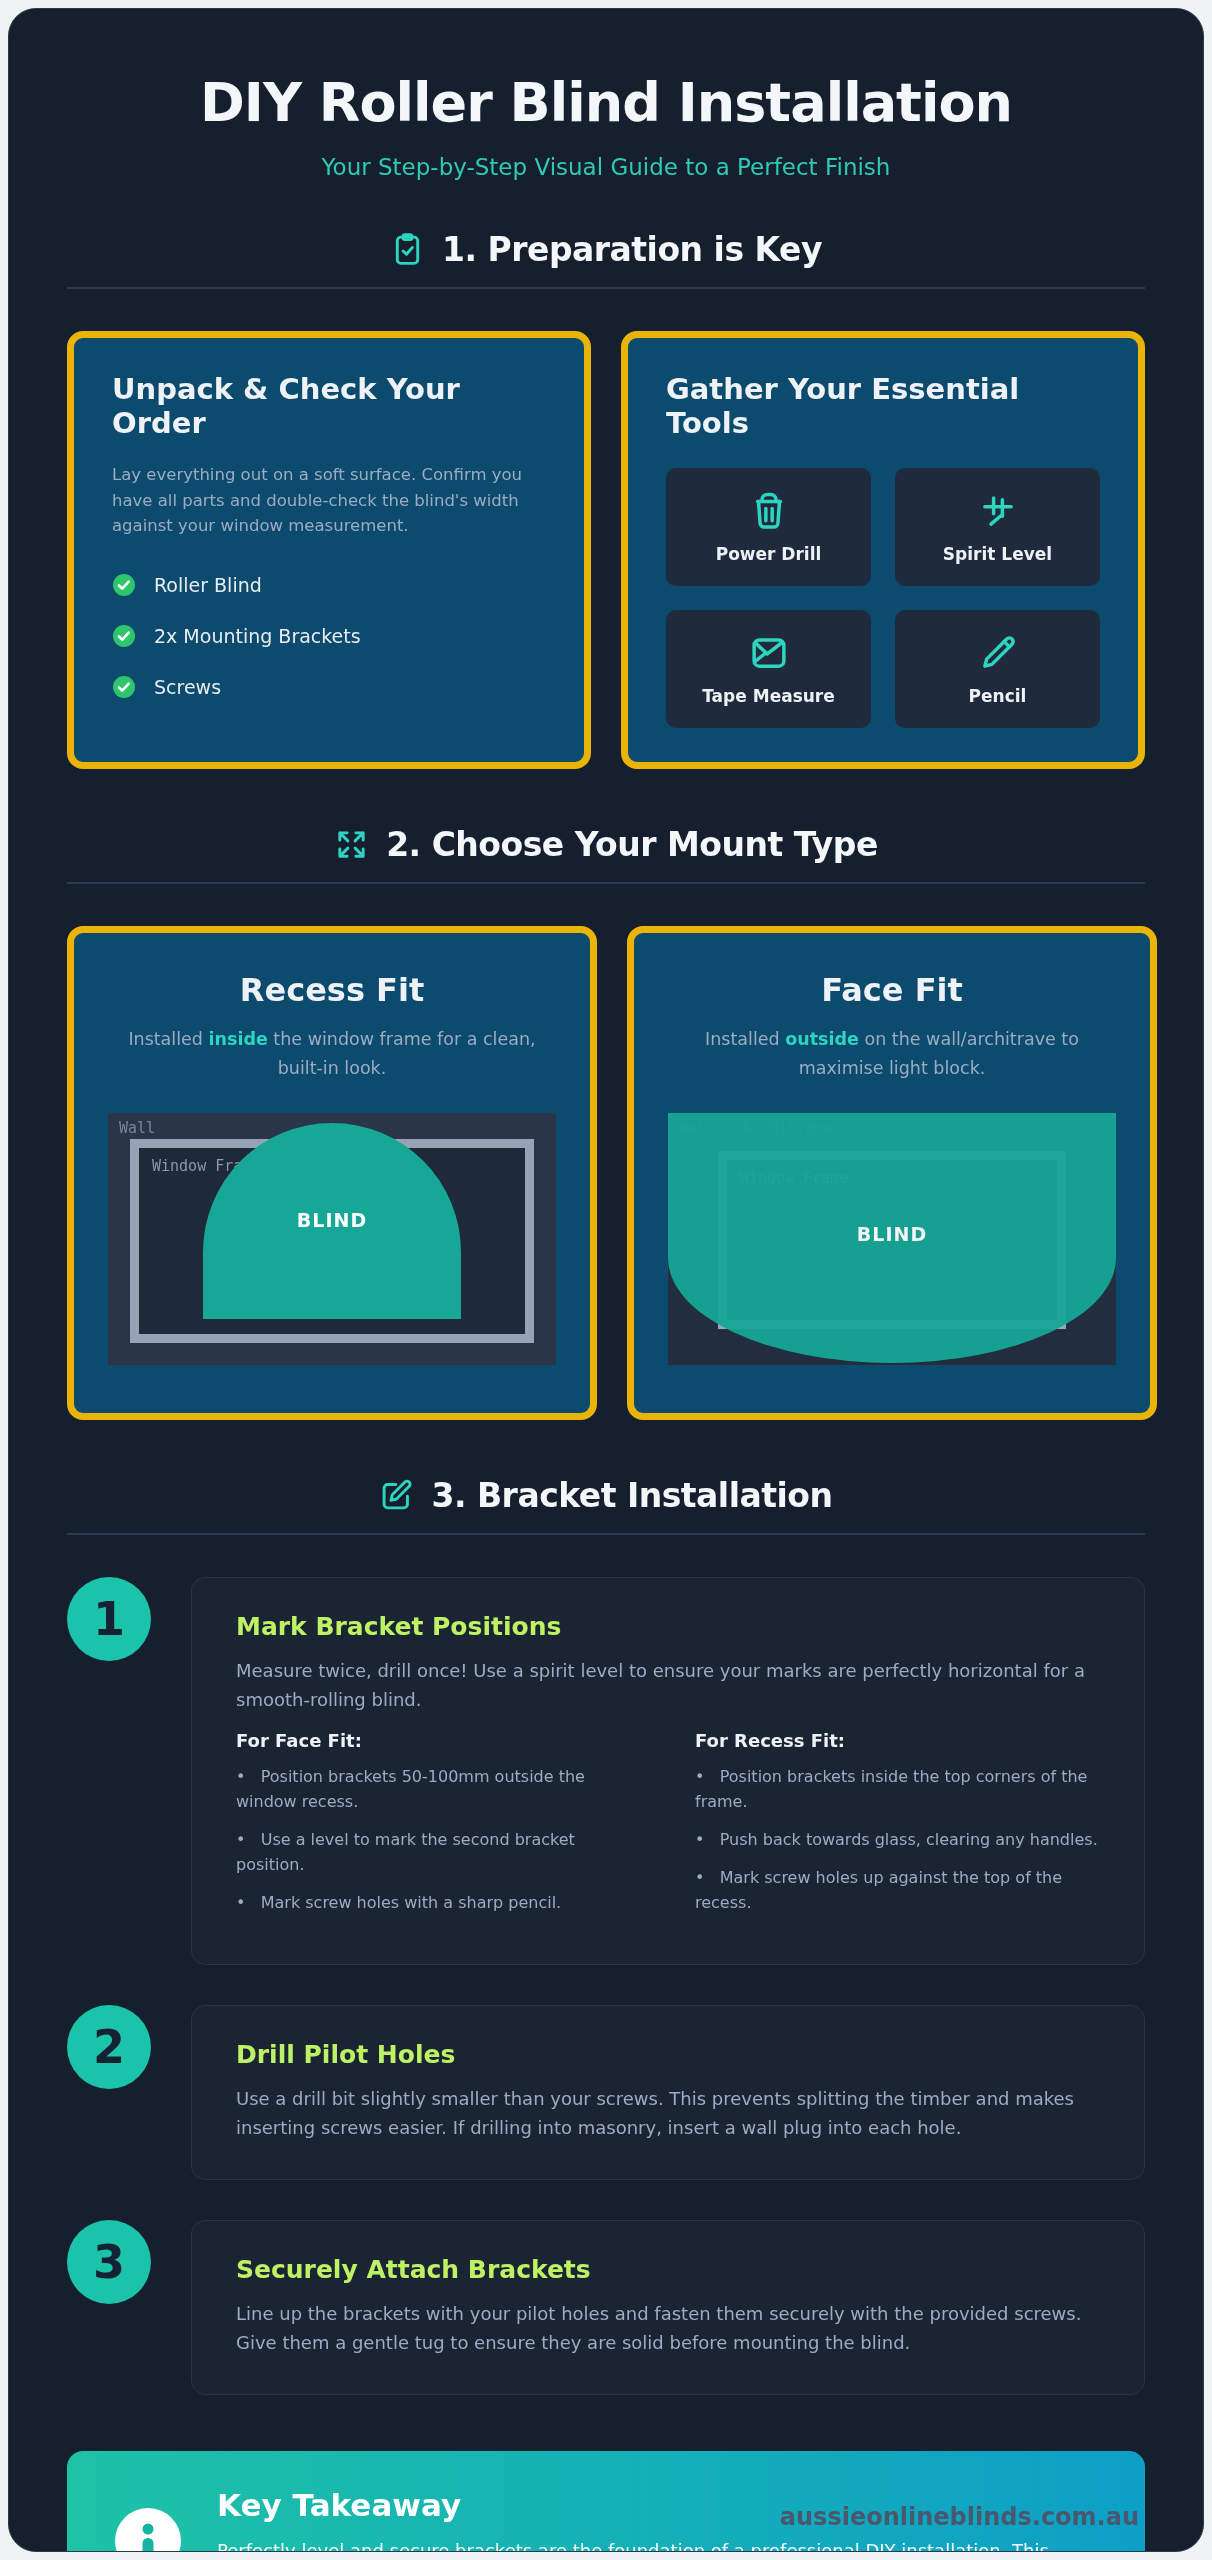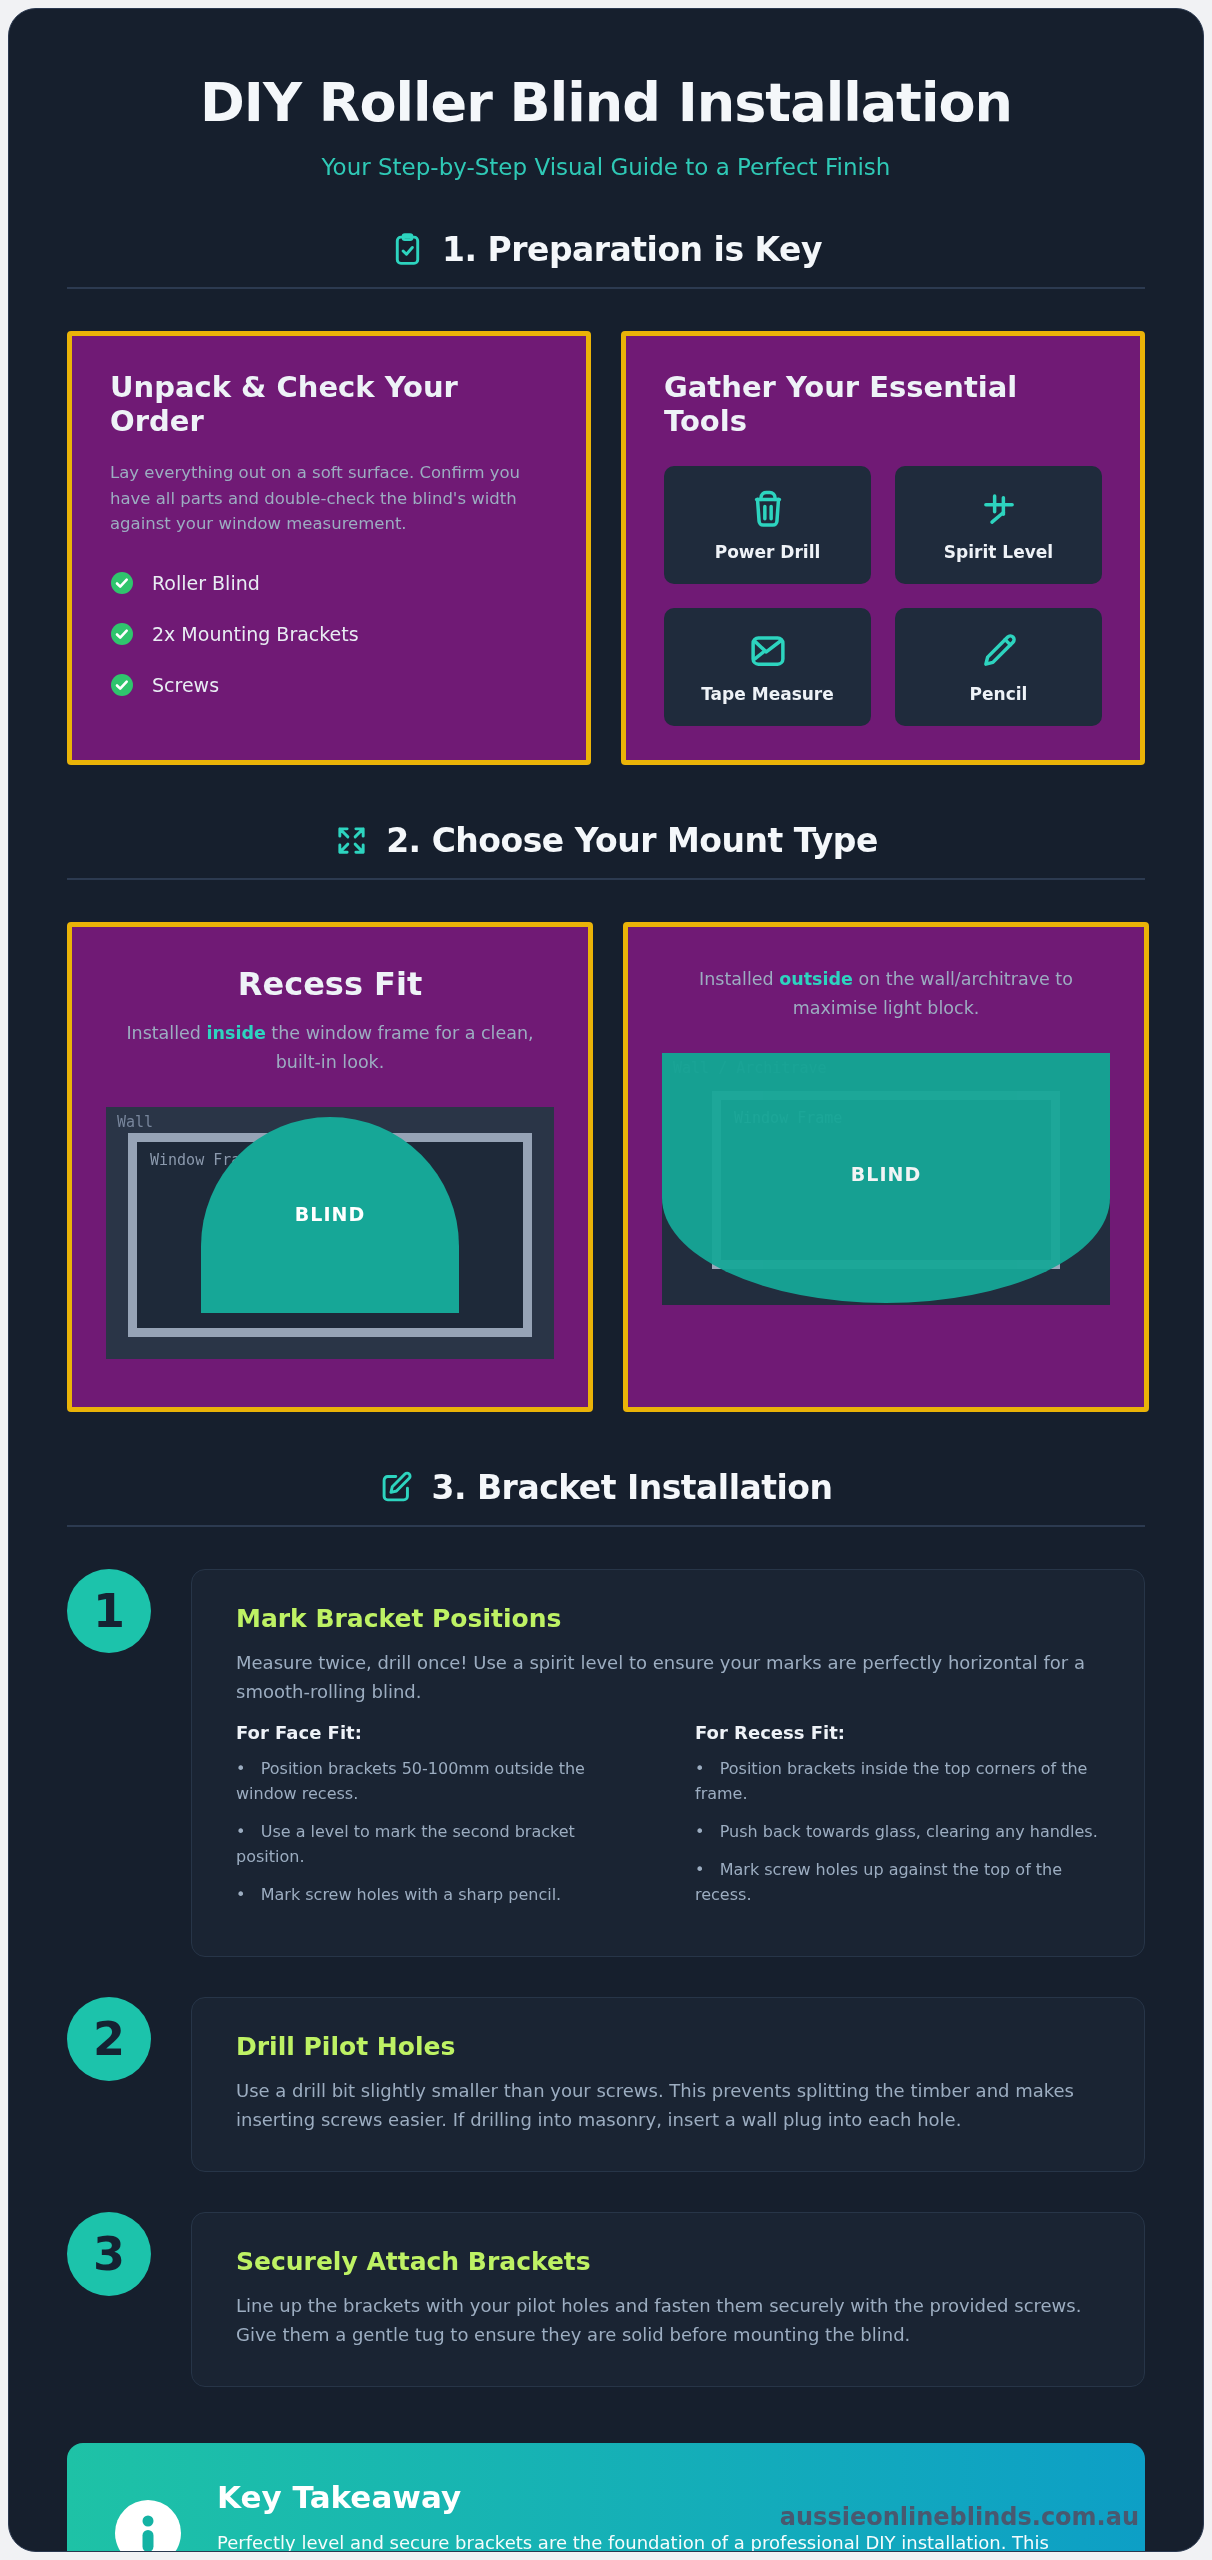--- a/index.html
+++ b/index.html
@@ -16,21 +16,21 @@
 
   
   .sec-head { display:flex; align-items:center; gap:17px; margin-bottom:18px;justify-content:center; }
   .sec-head svg { width:35px; height:35px; stroke:#2dd4bf; fill:none;
                   stroke-width:2; stroke-linecap:round; stroke-linejoin:round; }
   .sec-head h2 { color:#f4f7fa; font-size:33px; font-weight:bold; letter-spacing:-0.5px; }
   .rule { border:none; border-top:2px solid #2c3a50; margin-bottom:42px; }
 
   
   .cards { display:grid; grid-template-columns:1fr 1fr; gap:30px; margin-bottom:56px; }
-  .card { background:#701a75; border:5px solid #eab308; border-radius:4px;
+  .card { background:#0c4a6e; border:7px solid #eab308; border-radius:16px;
           padding:34px 38px; }
   .card h3 { color:#eef2f7; font-size:29px; font-weight:bold; margin-bottom:22px; }
   .card p.body { color:#9cadc1; font-size:16.5px; line-height:1.55; }
 
   
   .checklist { list-style:none; margin-top:34px; }
   .checklist li { display:flex; align-items:center; gap:18px; color:#e8edf3;
                   font-size:19px; margin-bottom:27px; }
   .check-badge { width:24px; height:24px; flex:0 0 24px; }
 
@@ -206,20 +206,21 @@
         <div class="frame-r">
           <span class="frame-label">Window Frame</span>
         </div>
         <div class="blind-recess">
           <span class="blind-label">BLIND</span>
         </div>
       </div>
     </div>
 
     <div class="card mount-card">
+      <h3>Face Fit</h3>
       <p class="mount-desc"><span>Installed </span><b>outside</b><span> on the wall/architrave to maximise light block.</span></p>
       <div class="diagram wall-f">
         <span class="wall-label">Wall / Architrave</span>
         <div class="frame-f">
           <span class="frame-label">Window Frame</span>
         </div>
         <div class="blind-face">
           <span class="blind-label">BLIND</span>
         </div>
       </div>

